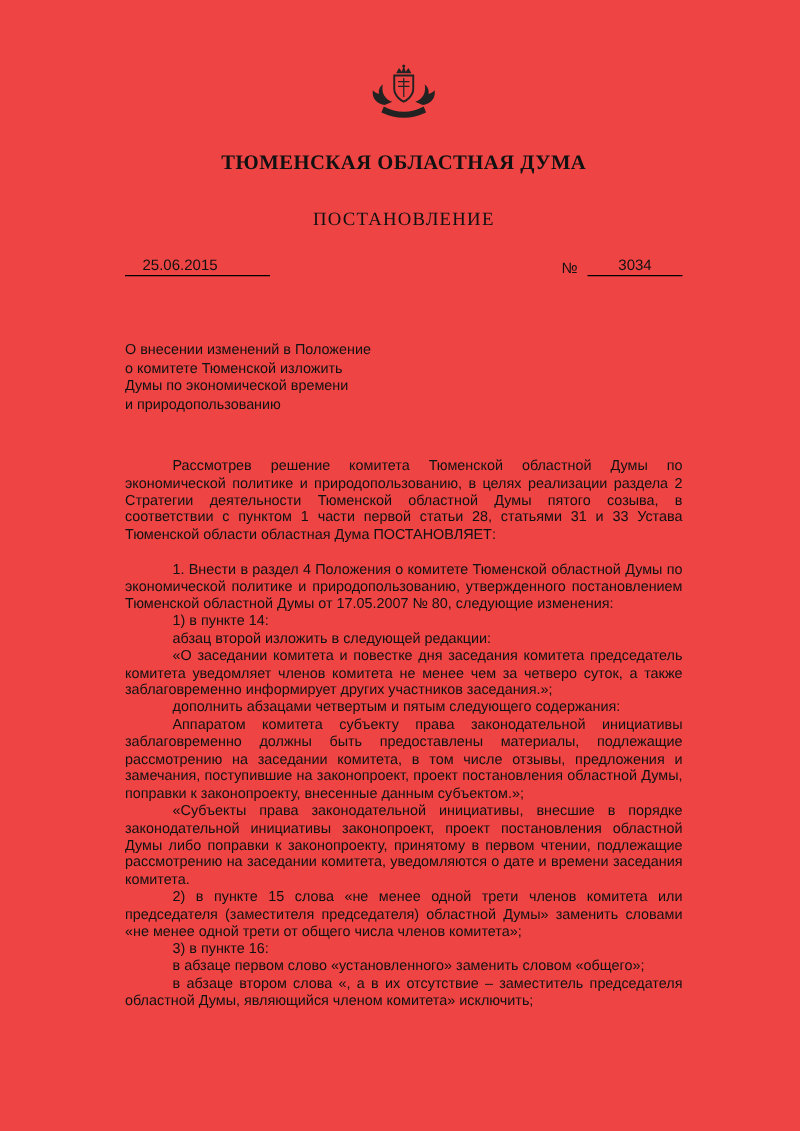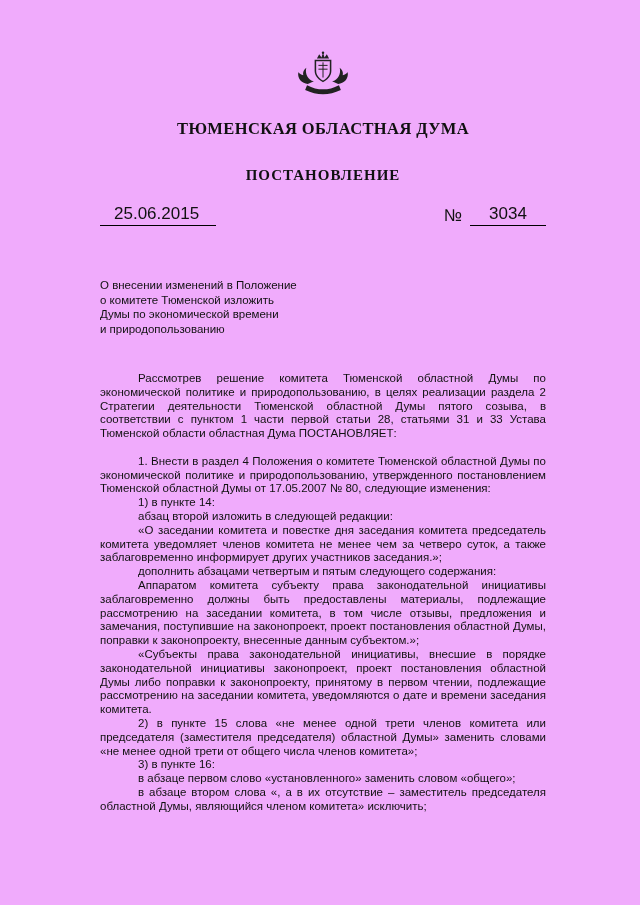--- a/index.html
+++ b/index.html
@@ -12,47 +12,47 @@
     height: 905px;
     font-family: "Liberation Sans", sans-serif;
     color: #111;
     overflow: hidden;
   }
   .page {
     box-sizing: border-box;
     width: 640px;
     height: 905px;
     padding: 50px 94px 0 100px;
-    background: #f0abfc;
+    background: #ef4444;
   }
   .emblem-wrap {
     text-align: center;
     margin-bottom: 16px;
   }
   .org-name {
     text-align: center;
     font-family: "Liberation Serif", serif;
     font-weight: bold;
     font-size: 16.5px;
     letter-spacing: 0.4px;
     margin: 0 0 28px 0;
   }
   .doc-type {
     text-align: center;
     font-family: "Liberation Serif", serif;
-    font-weight: bold;
+    font-weight: normal;
     font-size: 15px;
     letter-spacing: 1px;
     margin: 0 0 20px 0;
   }
   .meta-row {
     display: flex;
     justify-content: space-between;
     align-items: flex-end;
-    font-size: 17px;
+    font-size: 12px;
     margin-bottom: 52px;
   }
   .date-field {
     display: inline-block;
     border-bottom: 1px solid #000;
     padding: 0 10px 1px 14px;
     min-width: 92px;
   }
   .num-field {
     display: inline-flex;

